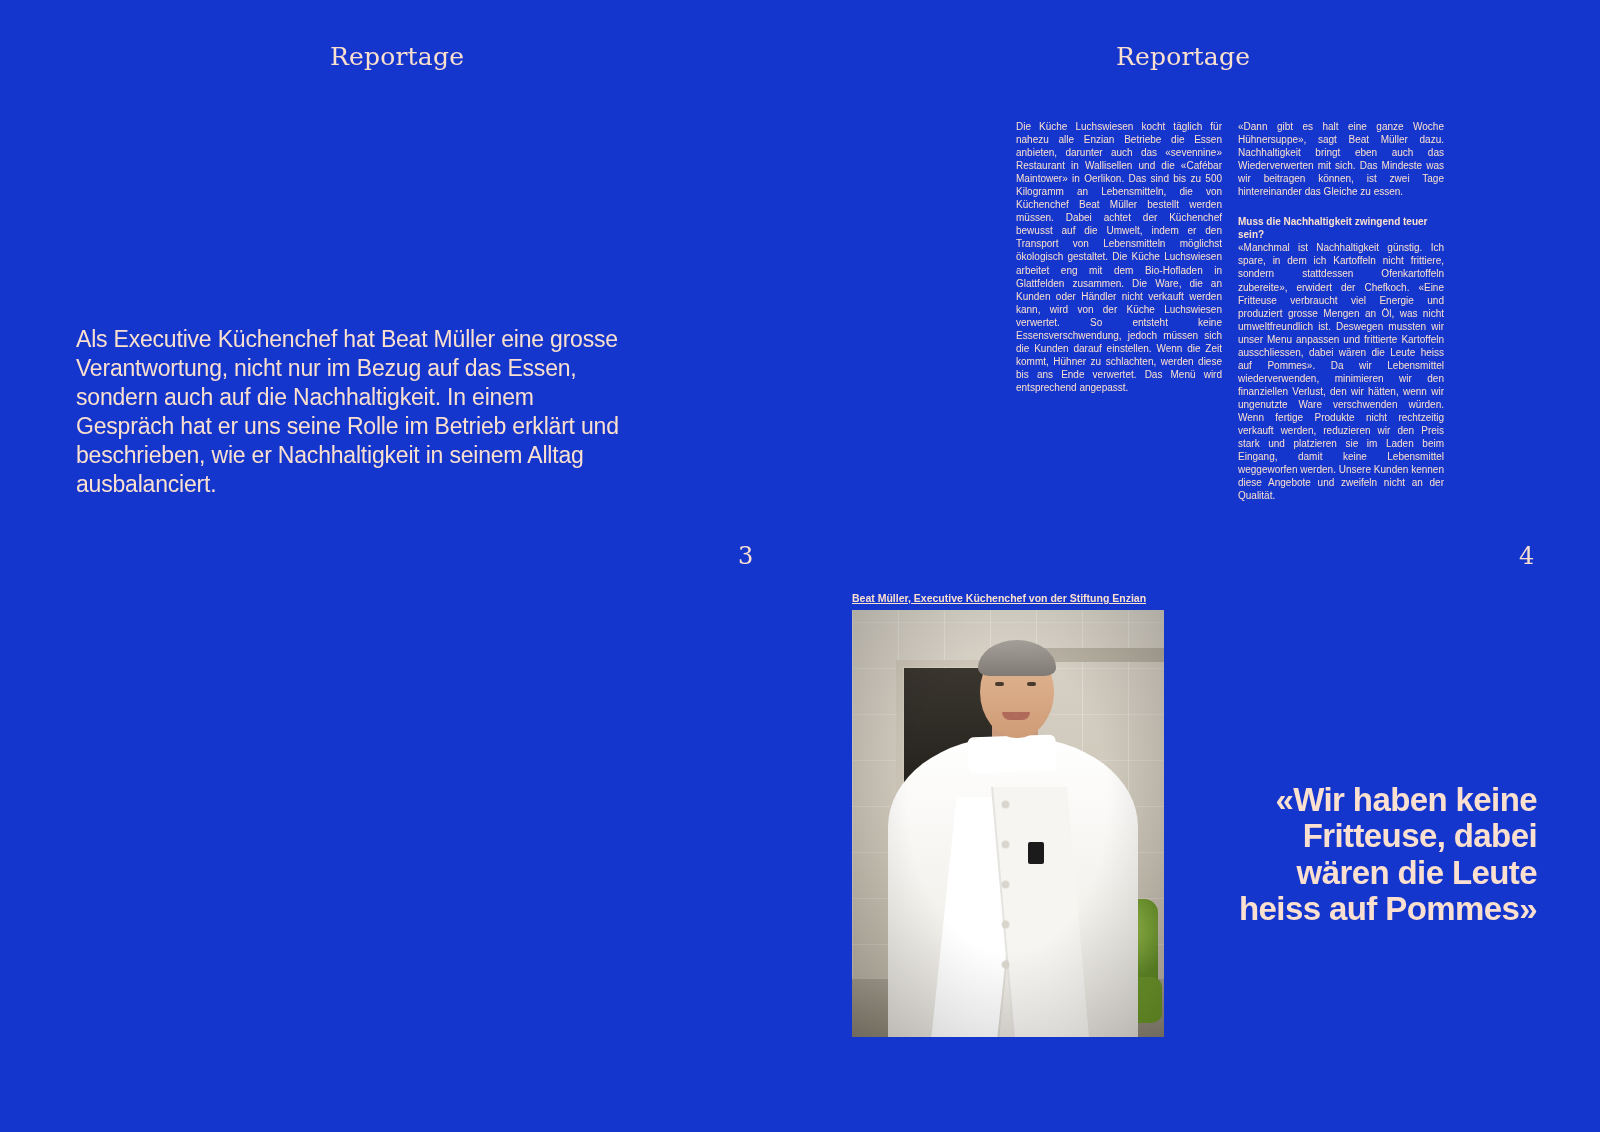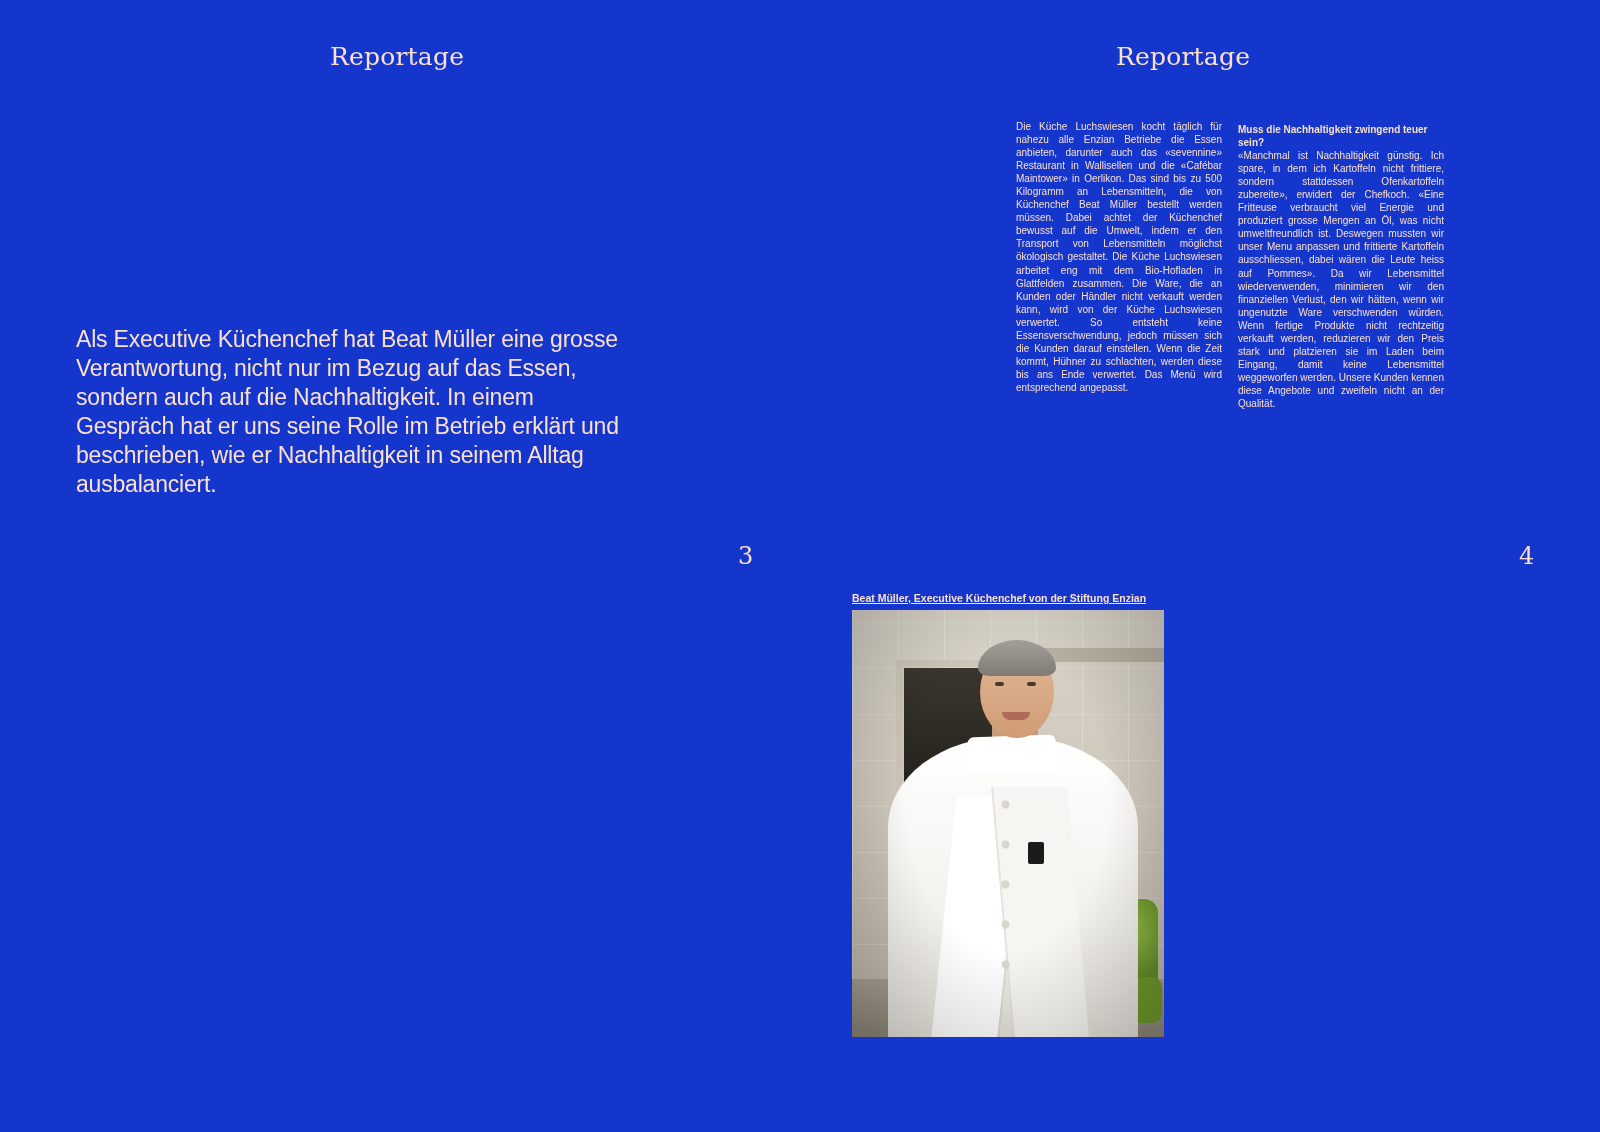--- a/index.html
+++ b/index.html
@@ -79,21 +79,21 @@
     color: #fbe0d0;
     -webkit-hyphens: auto;
     hyphens: auto;
   }
   #col-1 { left: 1016px; top: 120px; width: 206px; }
   #col-2 { left: 1238px; top: 120px; width: 206px; }
 
   .col p { margin: 0; }
   .col .subhead {
     font-weight: bold;
-    margin-top: 3px;
+    margin-top: 17px;
     margin-bottom: 0;
     text-align: left;
   }
 
   
   .photo-block {
     position: absolute;
     left: 852px;
     top: 592px;
     width: 312px;
@@ -253,20 +253,21 @@
   <h1 class="headline">
   </h1>
 
   <div class="deck">Als Executive Küchenchef hat Beat Müller eine grosse Verantwortung, nicht nur im Bezug auf das Essen, sondern auch auf die Nachhaltigkeit. In einem Gespräch hat er uns seine Rolle im Betrieb erklärt und beschrieben, wie er Nachhaltigkeit in seinem Alltag ausbalanciert.</div>
 
   <div class="col" id="col-1">
     <p>Die Küche Luchswiesen kocht täglich für nahezu alle Enzian Betriebe die Essen anbieten, darunter auch das «sevennine» Restaurant in Wallisellen und die «Cafébar Maintower» in Oerlikon. Das sind bis zu 500 Kilogramm an Lebensmitteln, die von Küchenchef Beat Müller bestellt werden müssen. Dabei achtet der Küchenchef bewusst auf die Umwelt, indem er den Transport von Lebensmitteln möglichst ökologisch gestaltet. Die Küche Luchswiesen arbeitet eng mit dem Bio-Hofladen in Glattfelden zusammen. Die Ware, die an Kunden oder Händler nicht verkauft werden kann, wird von der Küche Luchswiesen verwertet. So entsteht keine Essensverschwendung, jedoch müssen sich die Kunden darauf einstellen. Wenn die Zeit kommt, Hühner zu schlachten, werden diese bis ans Ende verwertet. Das Menü wird entsprechend angepasst.</p>
   </div>
 
   <div class="col" id="col-2">
+    <p>«Dann gibt es halt eine ganze Woche Hühnersuppe», sagt Beat Müller dazu. Nachhaltigkeit bringt eben auch das Wiederverwerten mit sich. Das Mindeste was wir beitragen können, ist zwei Tage hintereinander das Gleiche zu essen.</p>
     <p class="subhead">Muss die Nachhaltigkeit zwingend teuer sein?</p>
     <p>«Manchmal ist Nachhaltigkeit günstig. Ich spare, in dem ich Kartoffeln nicht frittiere, sondern stattdessen Ofenkartoffeln zubereite», erwidert der Chefkoch. «Eine Fritteuse verbraucht viel Energie und produziert grosse Mengen an Öl, was nicht umweltfreundlich ist. Deswegen mussten wir unser Menu anpassen und frittierte Kartoffeln ausschliessen, dabei wären die Leute heiss auf Pommes». Da wir Lebensmittel wiederverwenden, minimieren wir den finanziellen Verlust, den wir hätten, wenn wir ungenutzte Ware verschwenden würden. Wenn fertige Produkte nicht rechtzeitig verkauft werden, reduzieren wir den Preis stark und platzieren sie im Laden beim Eingang, damit keine Lebensmittel weggeworfen werden. Unsere Kunden kennen diese Angebote und zweifeln nicht an der Qualität.</p>
   </div>
 
   <div class="photo-block">
     <div class="photo-caption">Beat Müller, Executive Küchenchef von der Stiftung Enzian</div>
     <div class="photo">
       <div class="ph-wall"></div>
       <div class="ph-tile-v"></div>
       <div class="ph-tile-h"></div>
@@ -291,14 +292,15 @@
       <div class="ph-head"></div>
       <div class="ph-hair"></div>
       <div class="ph-eyeL"></div>
       <div class="ph-eyeR"></div>
       <div class="ph-mouth"></div>
       <div class="ph-badge"></div>
       <div class="ph-vignette"></div>
     </div>
   </div>
 
+  <div class="pullquote">«Wir haben keine Fritteuse, dabei wären die Leute heiss auf Pommes»</div>
 
 </div>
 
 </body></html>

